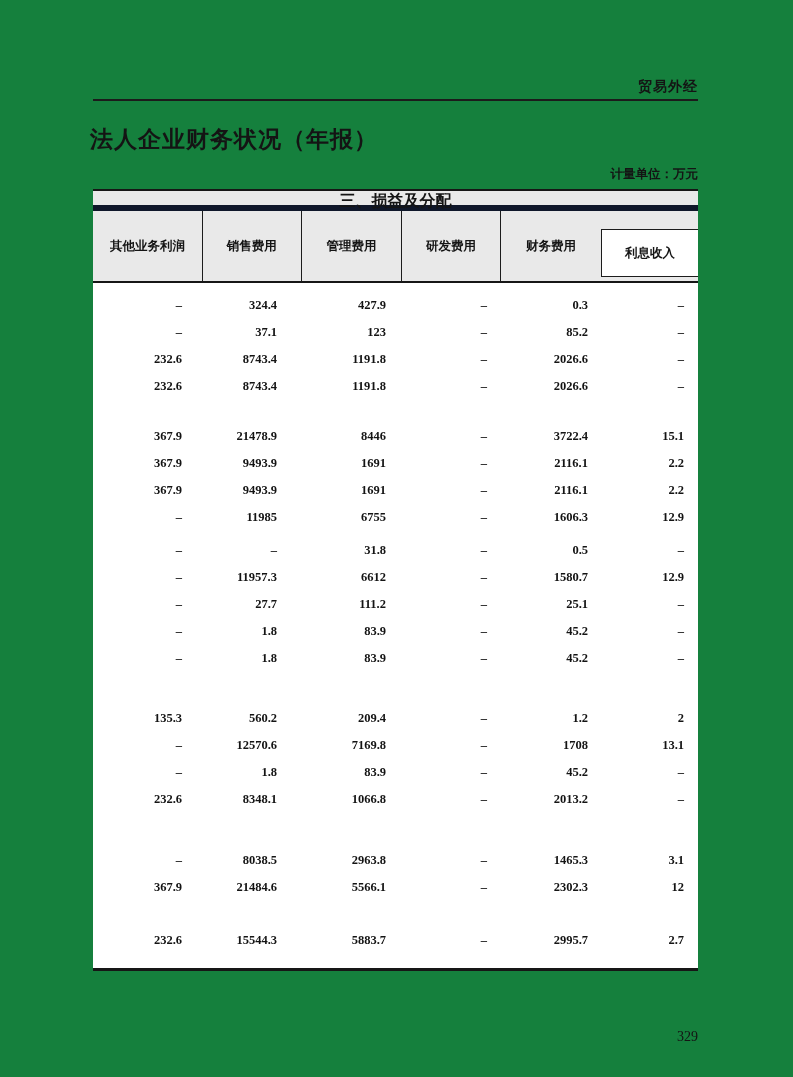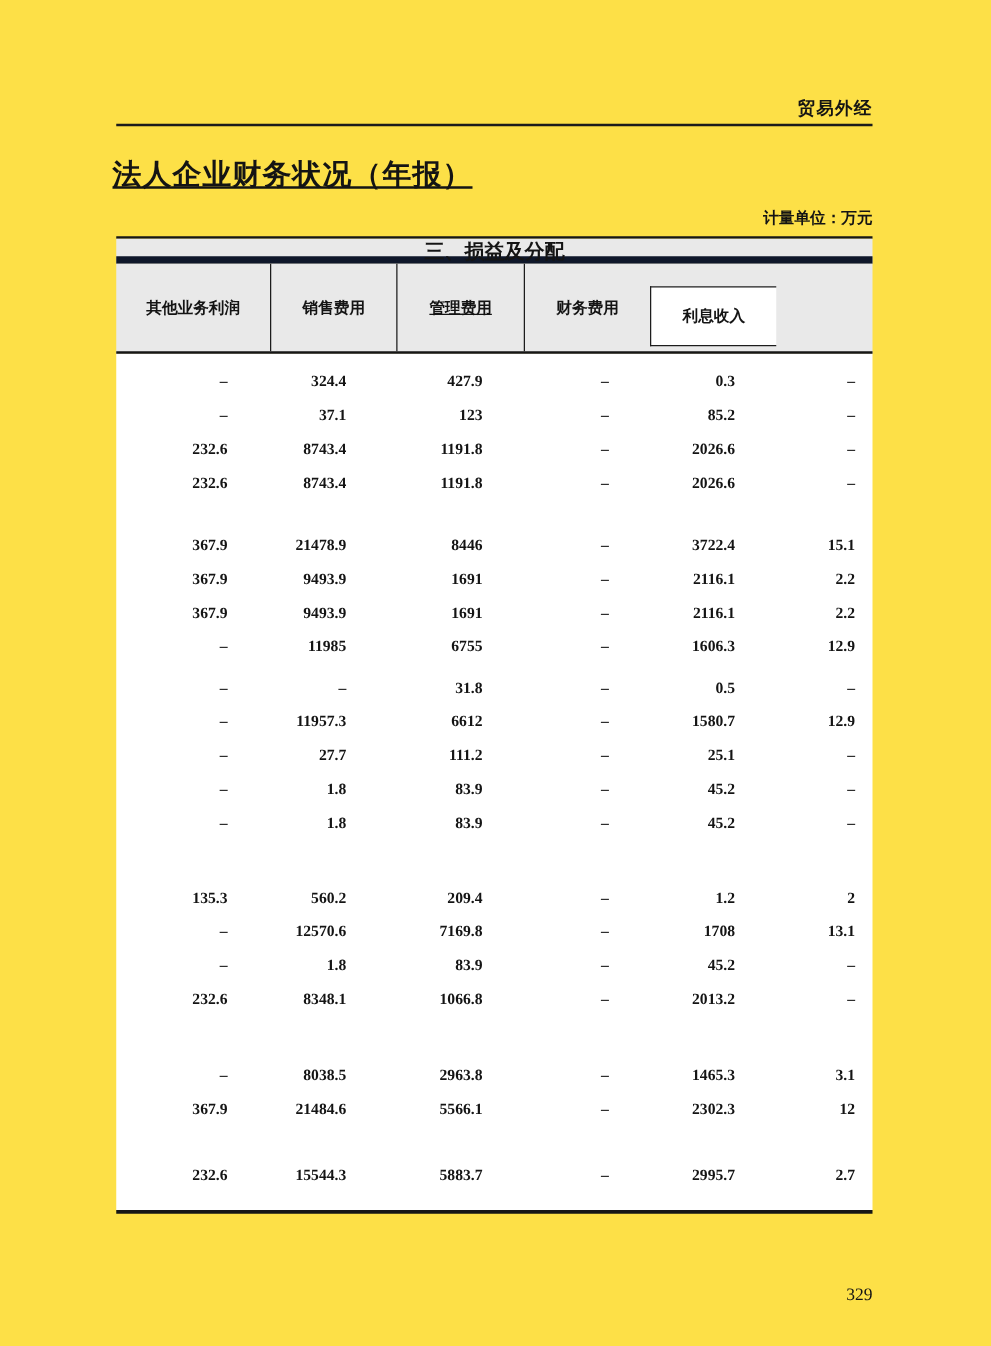--- a/index.html
+++ b/index.html
@@ -5,21 +5,21 @@
   * { margin: 0; padding: 0; box-sizing: border-box; }
   html, body { background: #ffffff; }
   body {
     font-family: "DejaVu Sans", "Liberation Sans", sans-serif;
     color: #141414;
   }
   .page {
     position: relative;
     width: 793px;
     height: 1077px;
-    background: #fde047;
+    background: #15803d;
     overflow: hidden;
   }
   
   .section-label {
     position: absolute;
     top: 78px; left: 93px; width: 605px;
     text-align: right;
     font-size: 14px;
     font-weight: bold;
     letter-spacing: 1px;
@@ -29,21 +29,20 @@
     top: 99px; left: 93px; width: 605px; height: 2px;
     background: #1b1b1b;
   }
   .doc-title {
     position: absolute;
     top: 124px; left: 90px; width: 610px;
     font-size: 23px;
     font-weight: bold;
     font-family: "DejaVu Serif", "Liberation Serif", serif;
     letter-spacing: 1px;
-    text-decoration: underline;
   }
   .unit-note {
     position: absolute;
     top: 166px; left: 93px; width: 605px;
     text-align: right;
     font-size: 12.5px;
     font-weight: bold;
   }
   
   .fin-table {
@@ -69,23 +68,23 @@
     border-bottom: 2px solid #161616;
   }
   .col-cell {
     display: flex;
     align-items: center;
     justify-content: center;
     font-size: 12.5px;
     font-weight: bold;
     height: 100%;
   }
-  .col-cell.c1 { width: 124px; border-right: 1.5px solid #1c1c1c; }
+  .col-cell.c1 { width: 112px; border-right: 1.5px solid #1c1c1c; }
   .col-cell.c2 { width: 101px; border-right: 1.5px solid #1c1c1c; }
-  .col-cell.c3 { width: 102px; border-right: 1.5px solid #1c1c1c; text-decoration: underline; }
+  .col-cell.c3 { width: 102px; border-right: 1.5px solid #1c1c1c; }
   .col-cell.c4 { width: 101px; border-right: 1.5px solid #1c1c1c; }
   .col-cell.c5 { width: 201px; position: relative; }
   .c5-label {
     position: absolute;
     left: 0; top: 0; bottom: 0; width: 100px;
     display: flex; align-items: center; justify-content: center;
   }
   .sub-col-box {
     position: absolute;
     left: 100px; right: 0; top: 18px; bottom: 4px;
@@ -147,20 +146,21 @@
   <h1 class="doc-title">法人企业财务状况（年报）</h1>
   <div class="unit-note">计量单位：万元</div>
 
   <div class="fin-table">
     <div class="span-header">三、损益及分配</div>
 
     <div class="col-header-row">
       <div class="col-cell c1">其他业务利润</div>
       <div class="col-cell c2">销售费用</div>
       <div class="col-cell c3">管理费用</div>
+      <div class="col-cell c4">研发费用</div>
       <div class="col-cell c5">
         <div class="c5-label">财务费用</div>
         <div class="sub-col-box">利息收入</div>
       </div>
     </div>
 
     <div class="table-body">
         <div class="row-group">
           <div class="t-row">
             <span>–</span>

